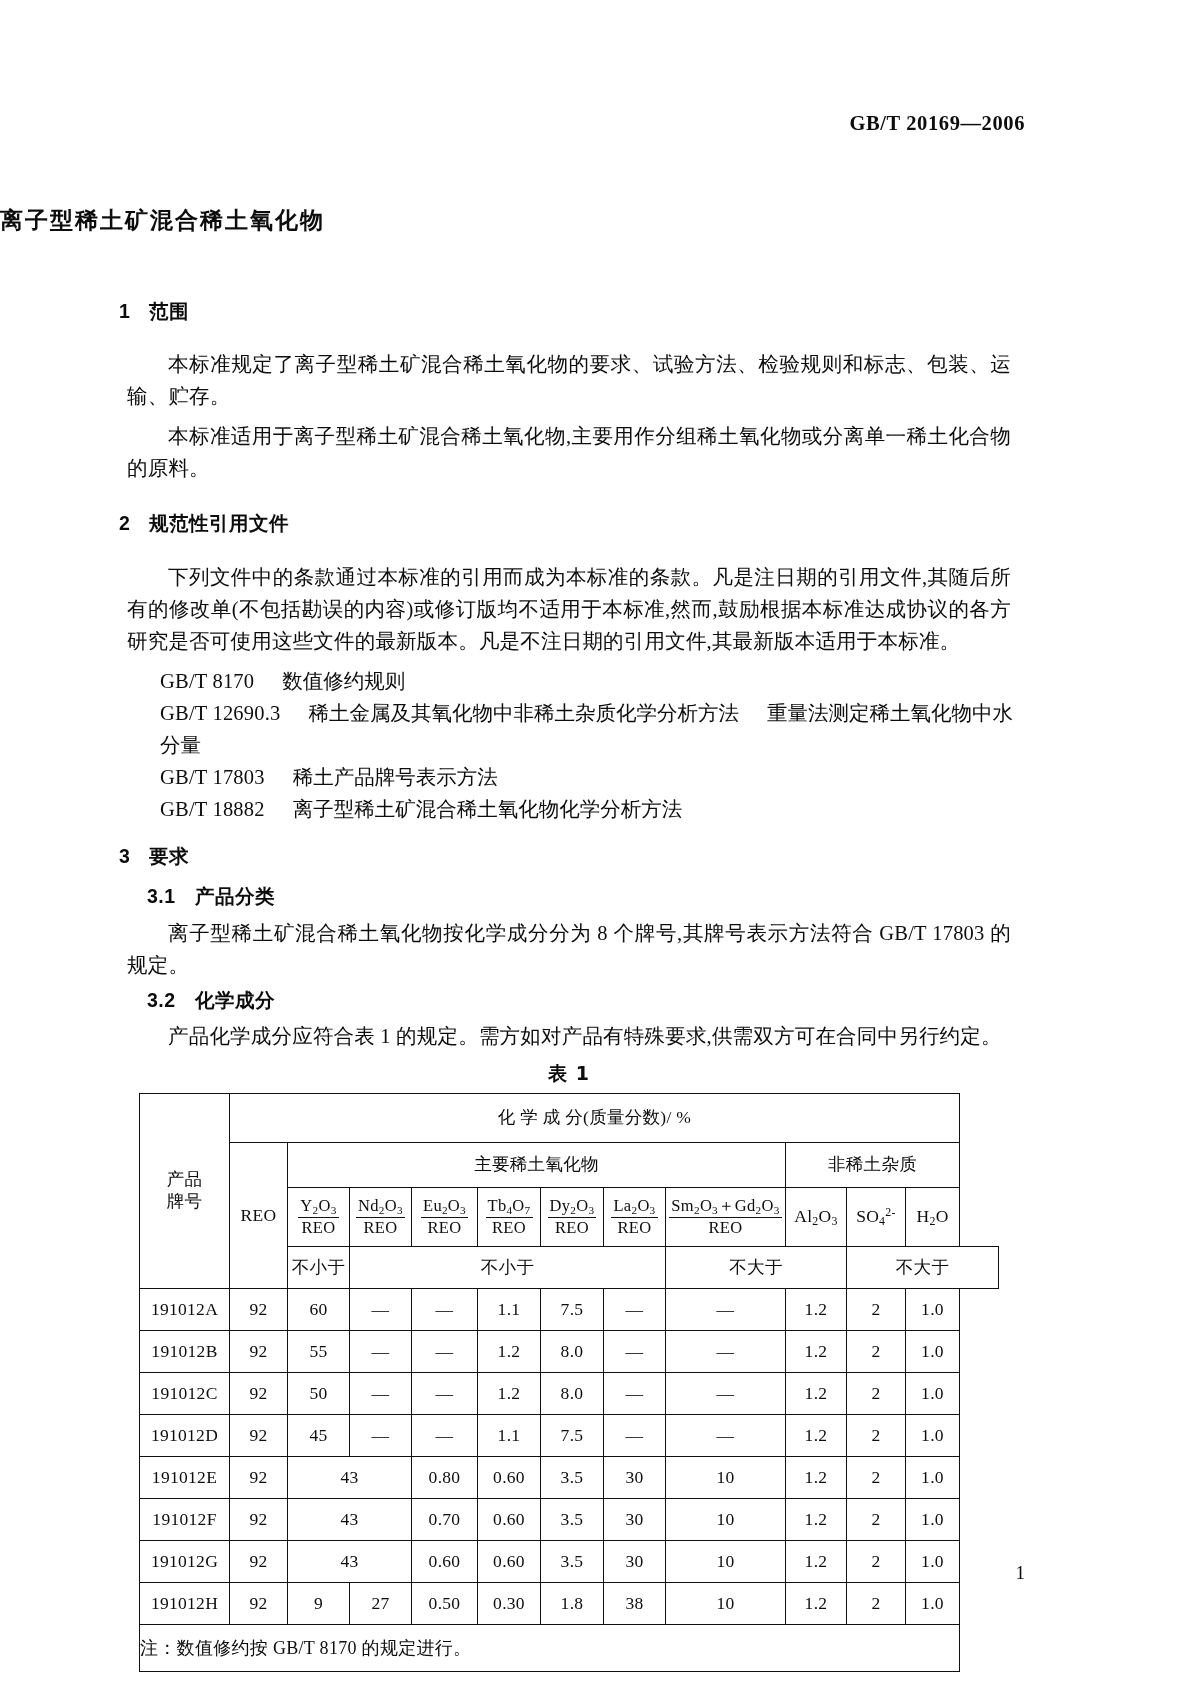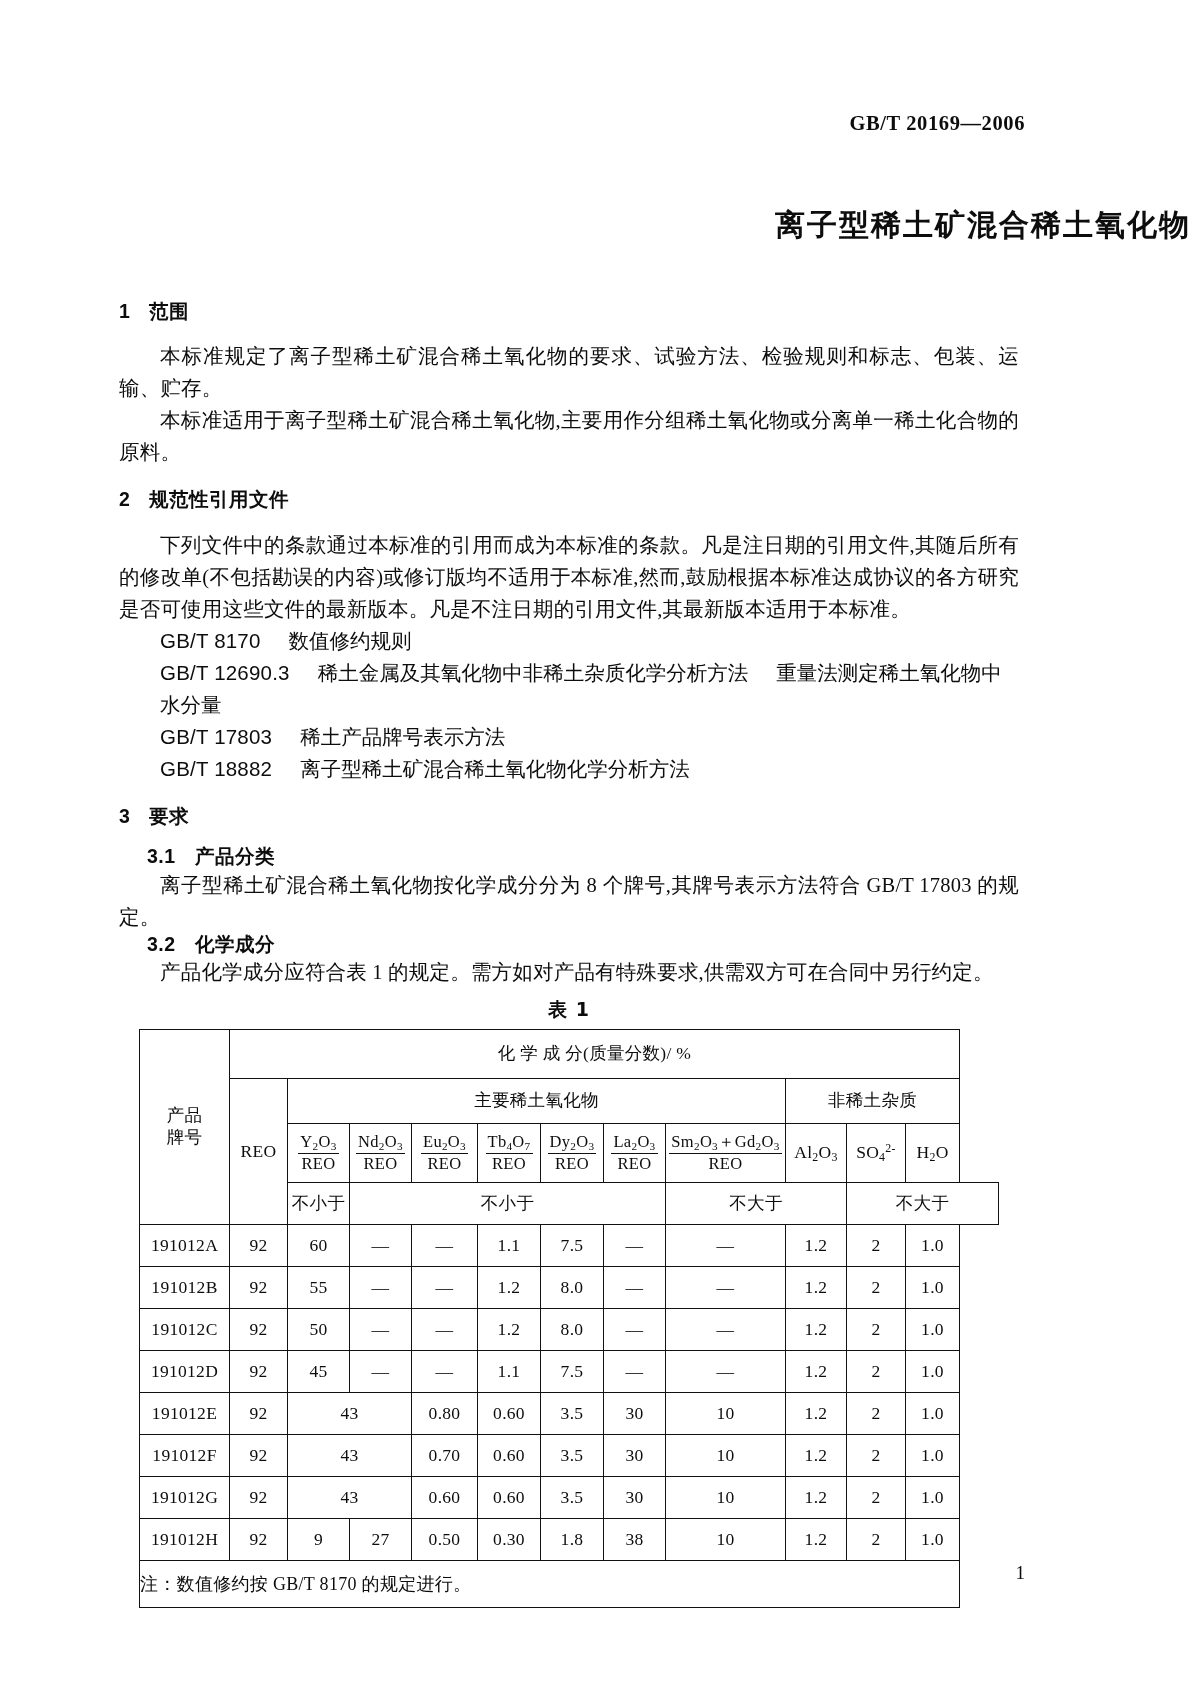--- a/index.html
+++ b/index.html
@@ -34,23 +34,23 @@
     letter-spacing: 0.6px;
     white-space: nowrap;
   }
 
   
   .doc-title {
     position: absolute;
     top: 205px;
     left: 0;
     width: 1191px;
-    text-align: right;
+    text-align: left;
     font-family: "DejaVu Sans", sans-serif;
-    font-size: 30px;
+    font-size: 23px;
     font-weight: bold;
     letter-spacing: 2.0px;
   }
 
   
   .content {
     position: absolute;
     top: 300px;
     left: 119px;
     width: 900px;
@@ -64,37 +64,37 @@
     letter-spacing: 0.5px;
     line-height: 1.2;
   }
   h2.clause .num { display: inline-block; min-width: 30px; }
   h2.clause .num.wide { min-width: 48px; margin-left: 28px; }
 
   .gap-after-head { height: 17px; }
   .gap-before-head { height: 20px; }
 
   p.para {
-    margin: 0;
+    margin: 8px;
     font-size: 20.5px;
     line-height: 32px;
     text-indent: 41px;
     letter-spacing: 0.2px;
     text-align: justify;
   }
 
   .ref {
     margin: 0;
     font-size: 20.5px;
     line-height: 32px;
     padding-left: 41px;
     text-indent: 0;
   }
   .ref .code {
-    font-family: Liberation Sans, sans-serif;
+    font-family: Liberation Serif, serif;
     letter-spacing: 0.2px;
     text-align: center;
   }
   .ref .sp-l { display: inline-block; width: 28px; }
 
   
   .table-caption {
     text-align: center;
     font-family: "DejaVu Sans", sans-serif;
     font-size: 19px;

